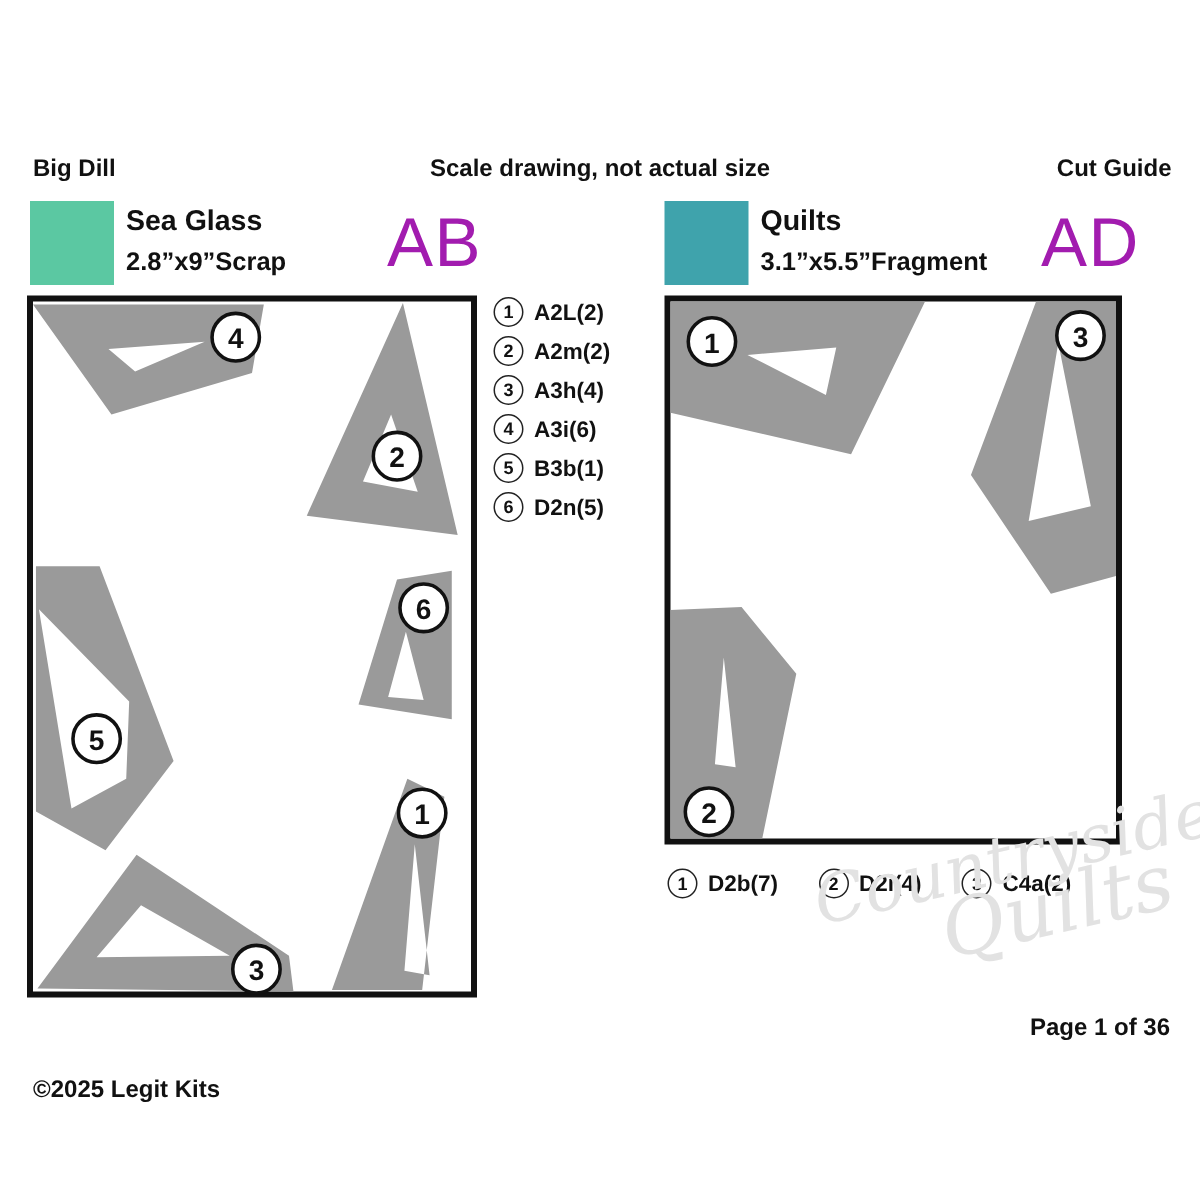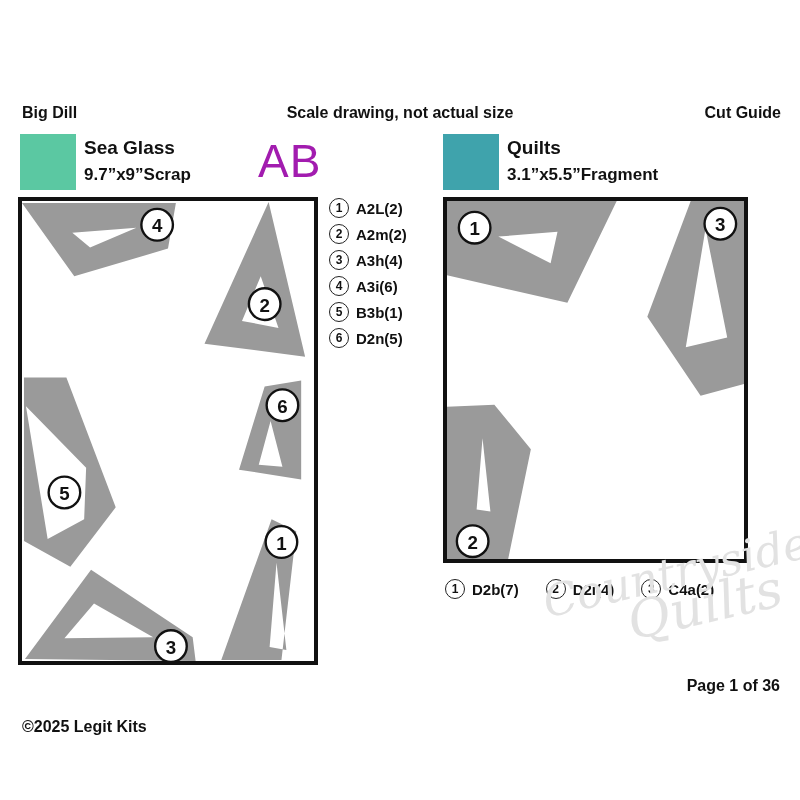--- a/index.html
+++ b/index.html
@@ -29,26 +29,27 @@
 <body>
 
 <div class="page">
 
   <div class="abs hdr" style="left:22px;top:104px;">Big Dill</div>
   <div class="abs hdr" style="left:0;right:0;top:104px;text-align:center;">Scale drawing, not actual size</div>
   <div class="abs hdr" style="right:19px;top:104px;">Cut Guide</div>
 
   <div class="abs swatch" style="left: 20px; top: 134px; background: rgb(91, 200, 162);"></div>
   <div class="abs fabric-name" style="left:84px;top:137px;">Sea Glass</div>
-  <div class="abs fabric-size" style="left:84px;top:165px;">9.7”x9”Scrap</div>
+  <div class="abs fabric-size" style="left:84px;top:165px;">2.8”x9”Scrap</div>
   <div class="abs panel-code" style="left:258px;top:134px;">AB</div>
 
   <div class="abs swatch" style="left: 443px; top: 134px; background: rgb(63, 163, 172);"></div>
   <div class="abs fabric-name" style="left:507px;top:137px;">Quilts</div>
   <div class="abs fabric-size" style="left:507px;top:165px;">3.1”x5.5”Fragment</div>
+  <div class="abs panel-code" style="left:694px;top:134px;">AD</div>
 
   <div class="abs panel" style="left:18px;top:197px;width:300px;height:468px;">
     <svg id="svg0" preserveAspectRatio="none" xmlns="http://www.w3.org/2000/svg" viewBox="0 0 296 464">
         <path d="M0,2L156,2L148,48L53,76ZM51,32L116,27L69,47Z" fill="#9a9a9a" fill-rule="evenodd"></path>
         <path d="M250,1L185,144L287,157ZM242,76L223,121L260,128Z" fill="#9a9a9a" fill-rule="evenodd"></path>
         <path d="M246,187L283,181L283,281L220,271ZM252,222L240,266L264,268Z" fill="#9a9a9a" fill-rule="evenodd"></path>
         <path d="M2,178L45,178L95,309L49,369L2,343ZM4,207L65,269L63,321L26,341Z" fill="#9a9a9a" fill-rule="evenodd"></path>
         <path d="M253,321L278,333L263,463L202,463ZM258,365L251,450L268,453Z" fill="#9a9a9a" fill-rule="evenodd"></path>
         <path d="M70,372L173,440L176,464L3,462ZM73,406L43,441L133,440Z" fill="#9a9a9a" fill-rule="evenodd"></path>
         <g>

